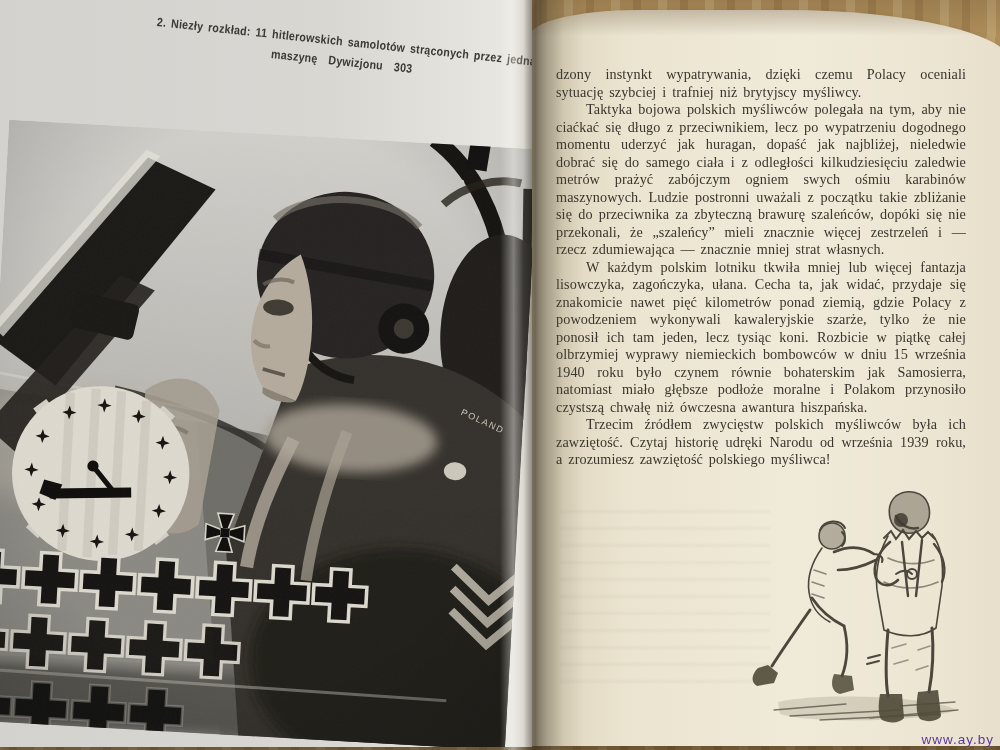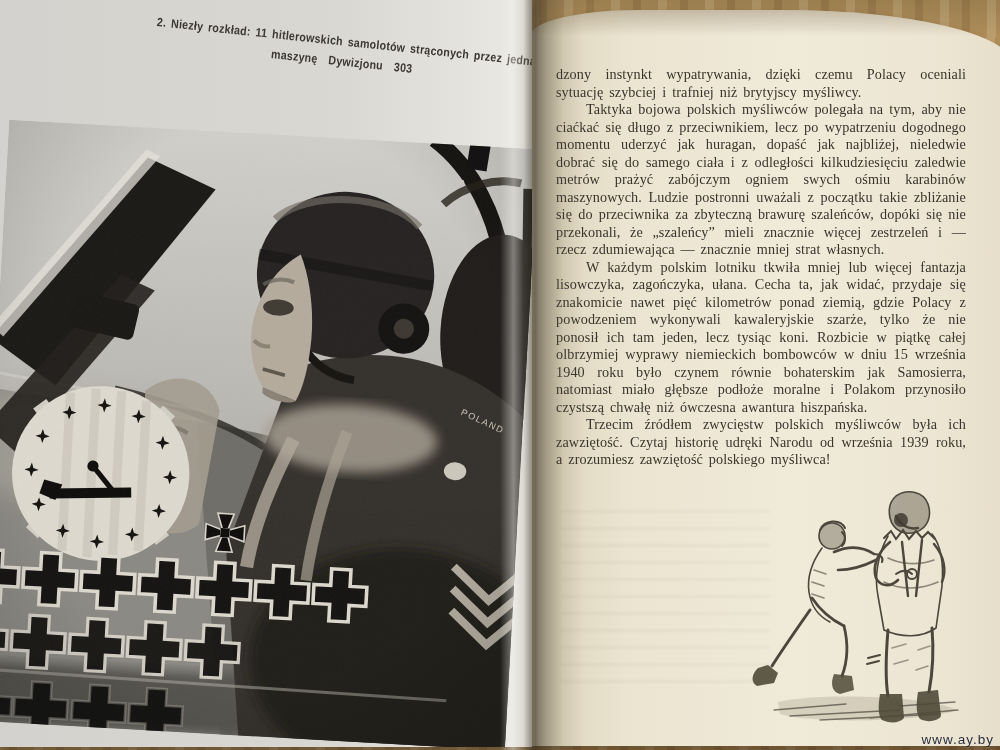--- a/index.html
+++ b/index.html
@@ -64,21 +64,21 @@
       rgba(245,243,238,.45) 16%,
       rgba(245,243,238,.12) 28%,
       rgba(42,37,29,.50) 42%,
       rgba(70,62,48,.32) 56%,
       rgba(92,80,60,.12) 75%,
       rgba(0,0,0,0) 100%);
   }
   .watermark{
     position:absolute;right:6px;bottom:3px;
     font-family:"Liberation Sans", sans-serif;font-size:13.5px;
-    color:#0f172a;letter-spacing:1px;opacity:.9;
+    color:#4c1d95;letter-spacing:1px;opacity:.9;
     text-shadow:0 1px 1px rgba(255,255,255,.25);
   }
 </style>
 </head>
 <body>
 
 <div class="right-page">
   <div class="showthrough"></div>
   <div class="text-block">
     <p class="noindent">dzony instynkt wypatrywania, dzięki czemu Polacy oceniali sytuację szybciej i trafniej niż brytyjscy myśliwcy.</p>

